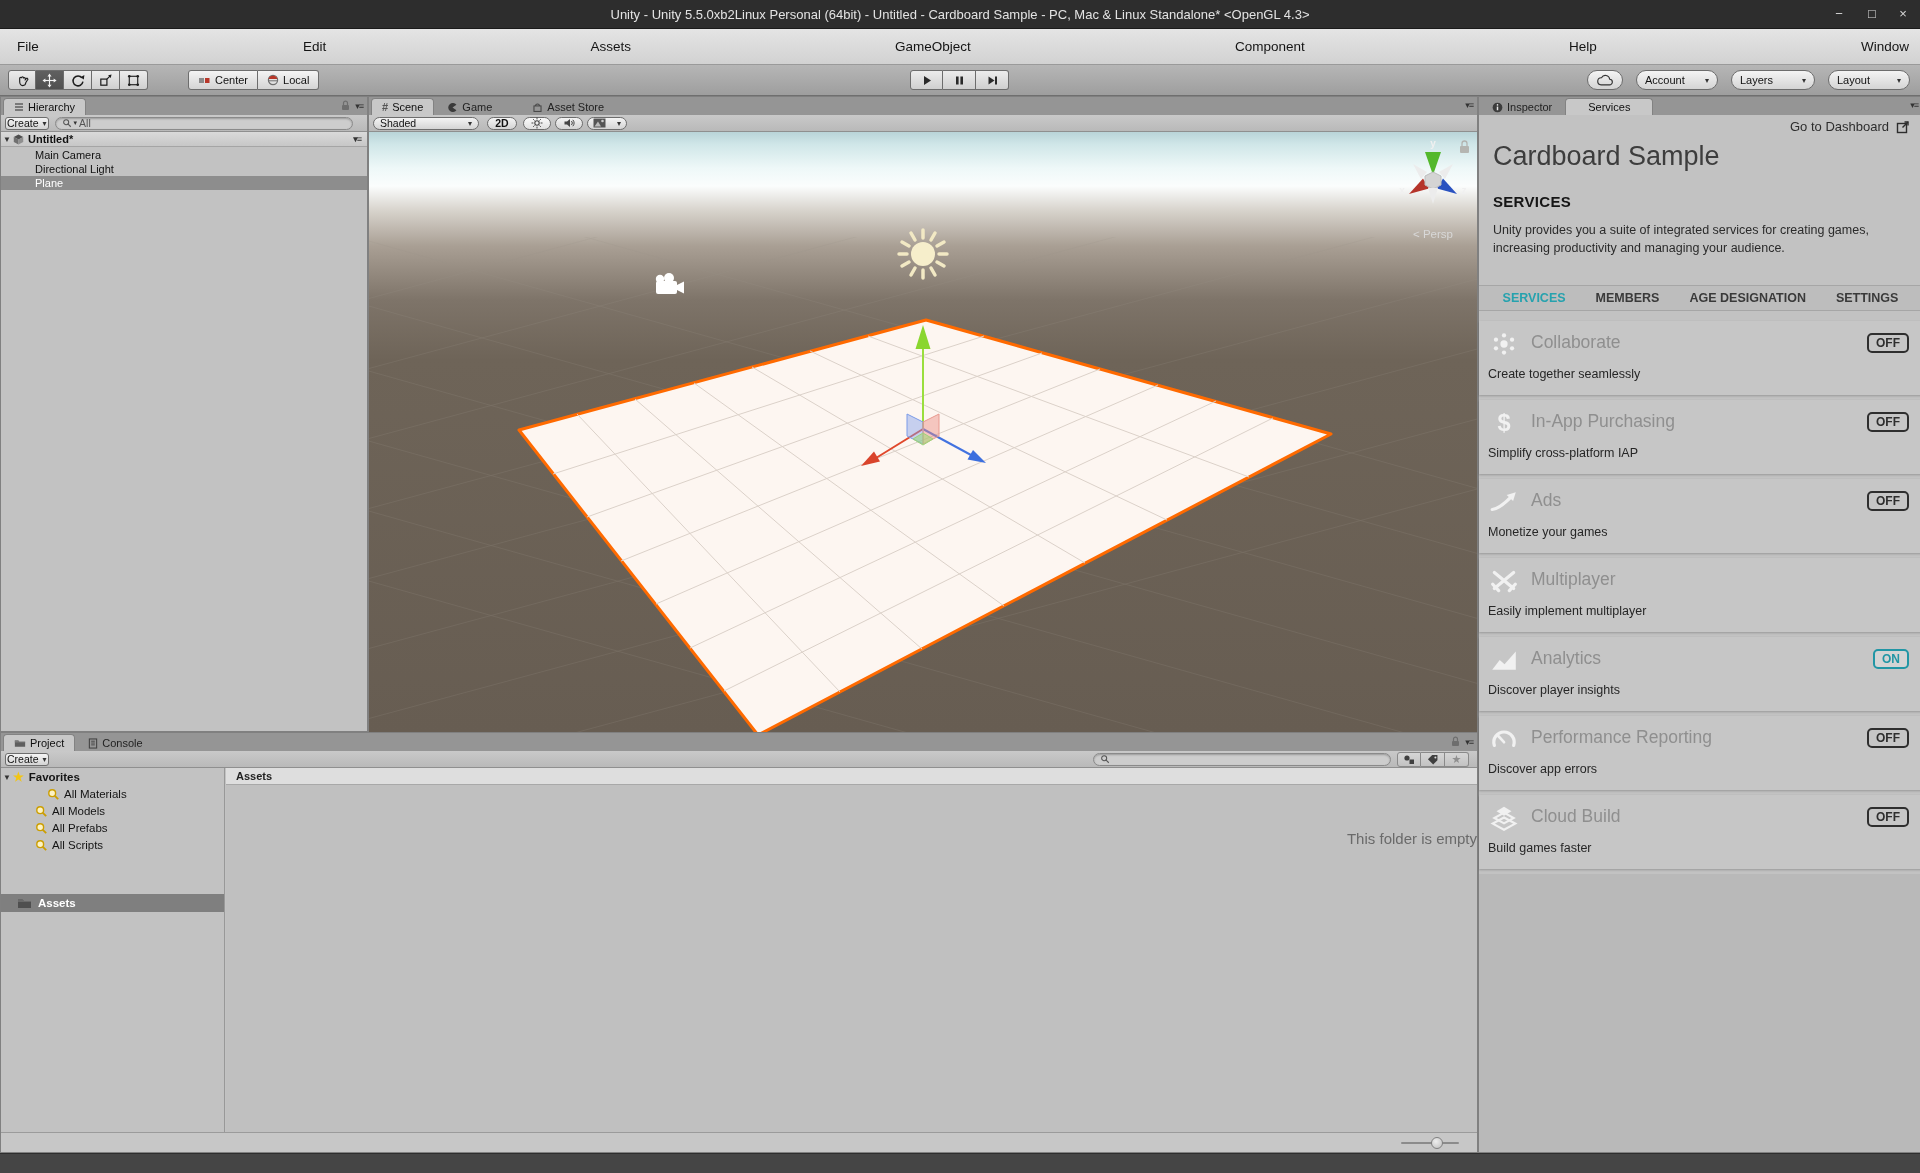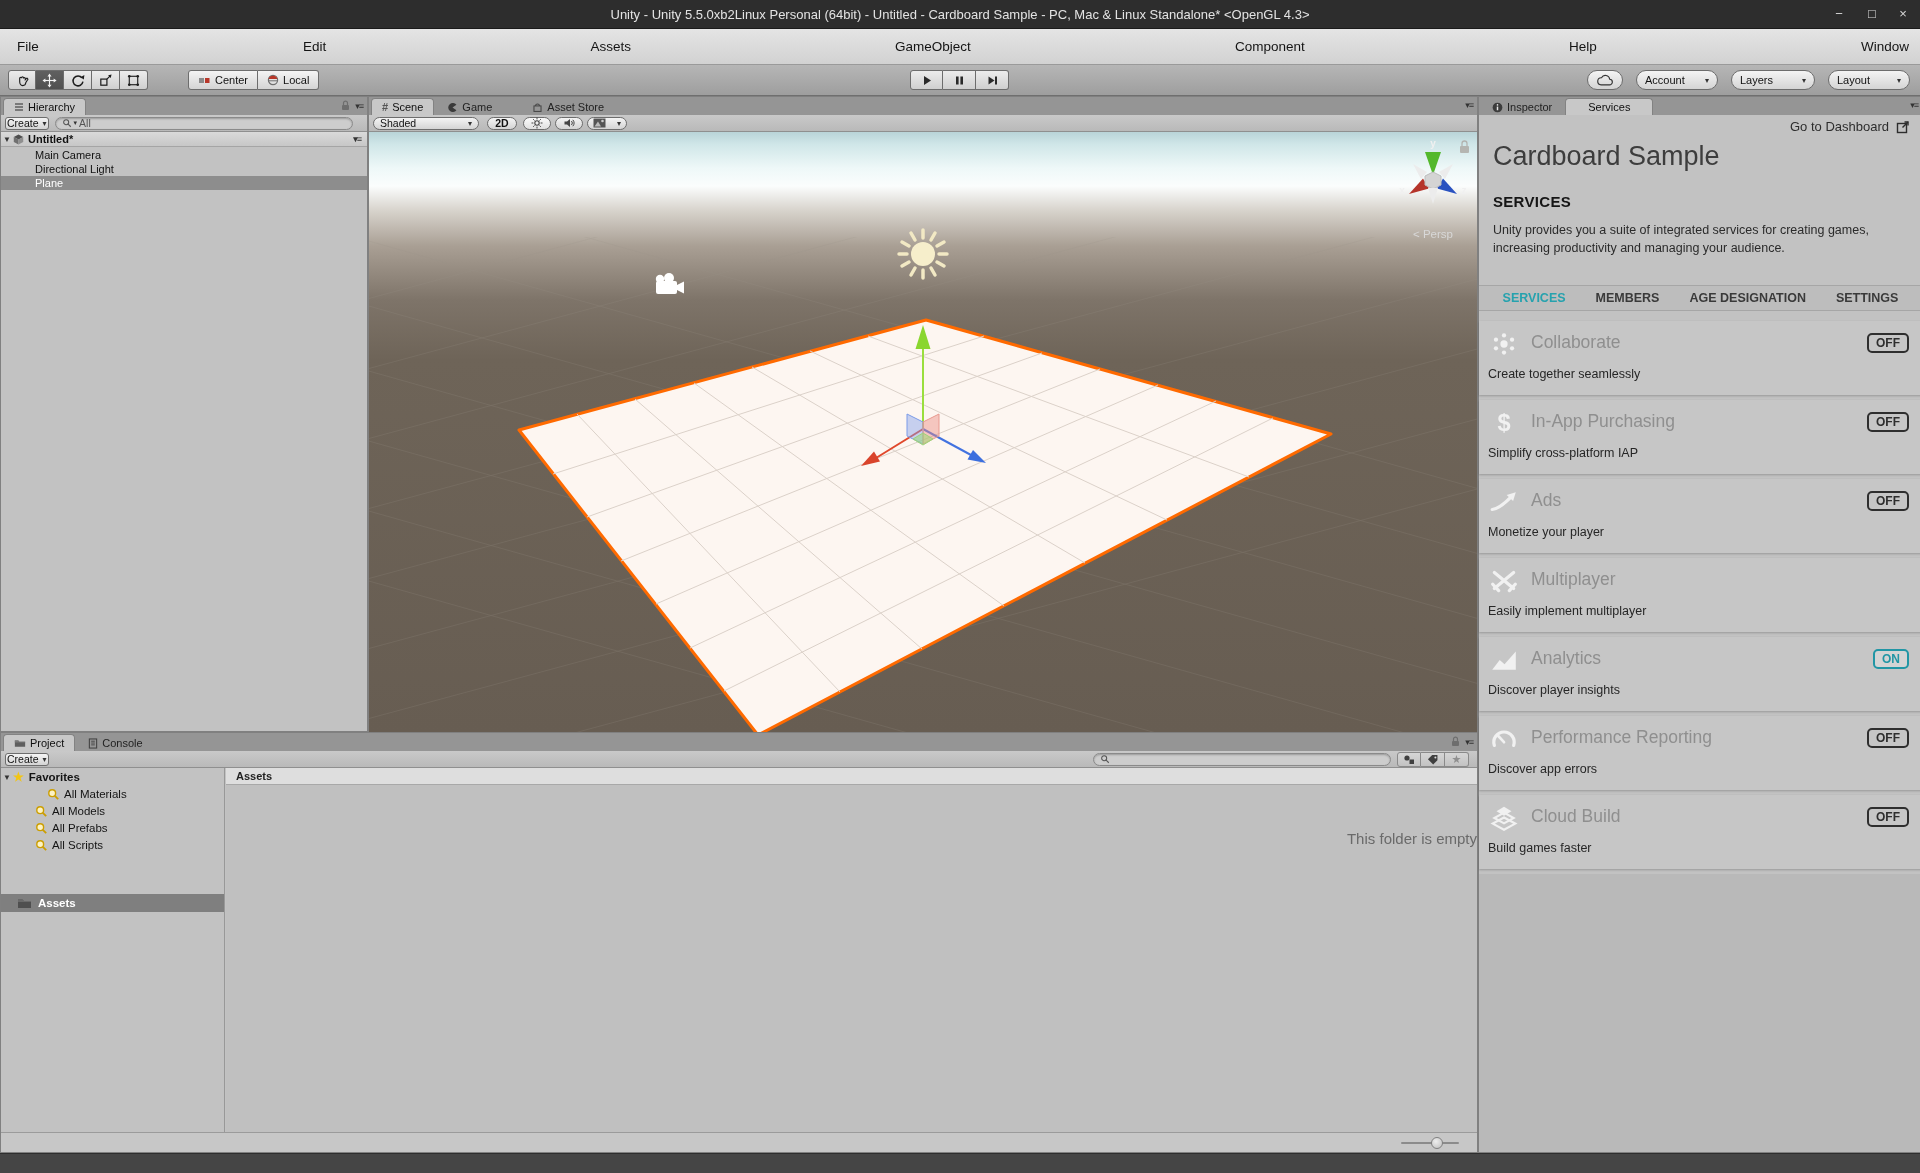--- a/index.html
+++ b/index.html
@@ -617,21 +617,21 @@
 
       <div class="svc-card">
         <span class="svc-icon">
             <svg width="30" height="26" viewBox="0 0 28 24">
               <path d="M3 19 C9 18.5 15 13 21 7" fill="none" stroke="#f5f5f5" stroke-width="3" stroke-linecap="round"></path>
               <polygon points="25,3 16.5,5.5 22.5,11" fill="#f5f5f5"></polygon>
             </svg>
           </span>
         <span class="svc-name">Ads</span>
         <span class="svc-badge">OFF</span>
-        <span class="svc-card-desc">Monetize your player</span>
+        <span class="svc-card-desc">Monetize your games</span>
       </div>
 
       <div class="svc-card">
         <span class="svc-icon">
             <svg width="30" height="26" viewBox="0 0 28 24">
               <g stroke="#f5f5f5" stroke-width="3" stroke-linecap="round">
                 <line x1="5" y1="4" x2="23" y2="19"></line>
                 <line x1="23" y1="4" x2="5" y2="19"></line>
                 <line x1="3.5" y1="15" x2="9" y2="21"></line>
                 <line x1="24.5" y1="15" x2="19" y2="21"></line>

